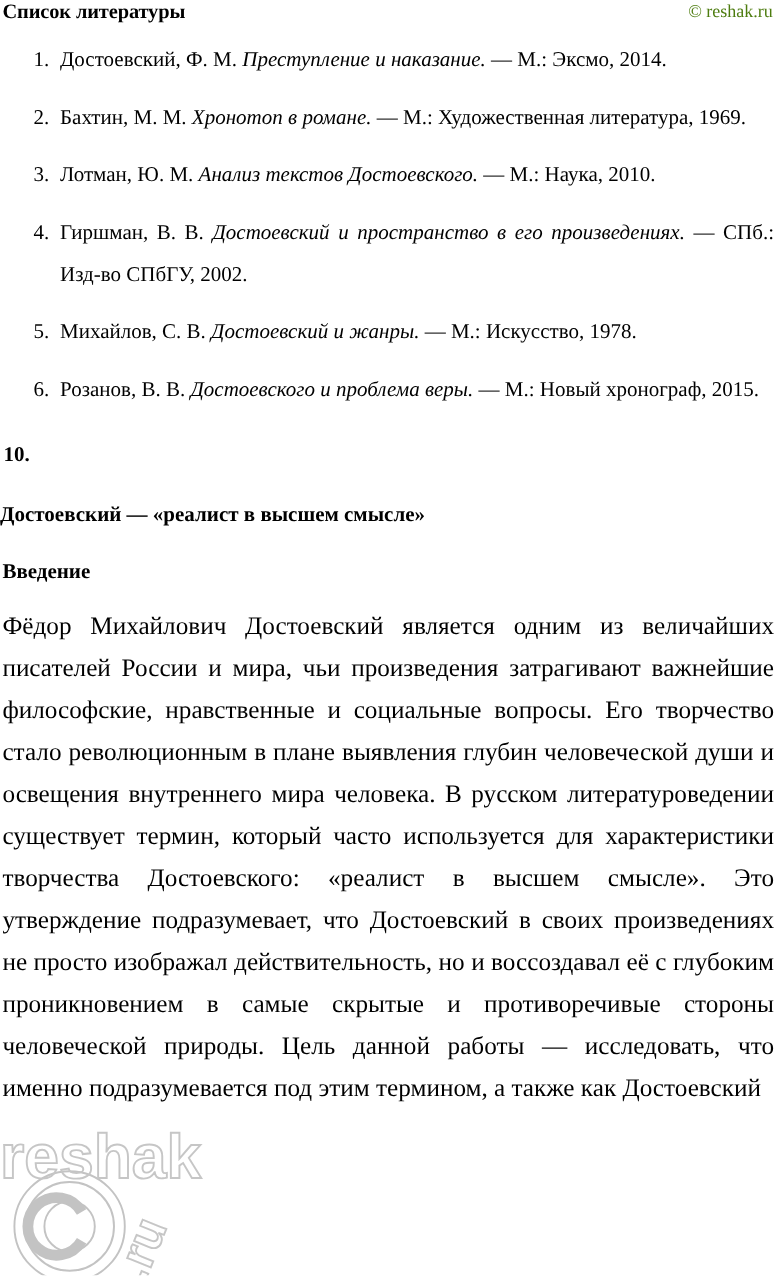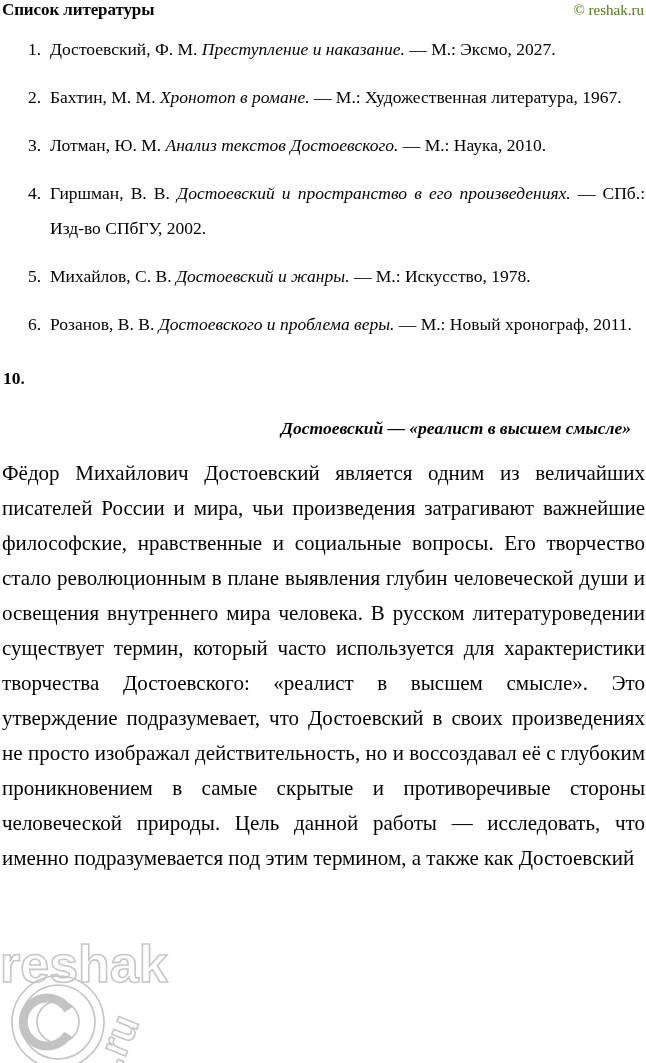--- a/index.html
+++ b/index.html
@@ -94,27 +94,26 @@
     margin: 22px 0 0 0;
     padding-left: 3px;
     font-size: 17.5px;
     font-weight: bold;
     line-height: 28px;
     z-index: 5;
   }
   .center-heading {
     position: relative;
     margin: 22px 0 0 0;
-    text-align: right;
+    text-align: left;
     font-size: 17.5px;
     font-weight: bold;
     line-height: 28px;
     padding-right: 15px;
     z-index: 5;
-    font-style: italic;
   }
   .sub-heading {
     position: relative;
     margin: 20px 0 0 0;
     padding-left: 2px;
     font-size: 17.5px;
     font-weight: bold;
     line-height: 28px;
     z-index: 5;
   }
@@ -149,36 +148,37 @@
     </svg>
   </div>
 
   <div class="doc-header">
     <div class="doc-title">Список литературы</div>
     <div class="site-mark">© reshak.ru</div>
   </div>
 
   <ol class="biblio">
     <li class="biblio-item">
-      <span class="biblio-num">1.</span><span>Достоевский, Ф. М. </span><span class="title">Преступление и наказание.</span><span> — М.: Эксмо, 2027.</span>
+      <span class="biblio-num">1.</span><span>Достоевский, Ф. М. </span><span class="title">Преступление и наказание.</span><span> — М.: Эксмо, 2014.</span>
     </li>
     <li class="biblio-item">
-      <span class="biblio-num">2.</span><span>Бахтин, М. М. </span><span class="title">Хронотоп в романе.</span><span> — М.: Художественная литература, 1967.</span>
+      <span class="biblio-num">2.</span><span>Бахтин, М. М. </span><span class="title">Хронотоп в романе.</span><span> — М.: Художественная литература, 1969.</span>
     </li>
     <li class="biblio-item">
       <span class="biblio-num">3.</span><span>Лотман, Ю. М. </span><span class="title">Анализ текстов Достоевского.</span><span> — М.: Наука, 2010.</span>
     </li>
     <li class="biblio-item">
       <span class="biblio-num">4.</span><span>Гиршман, В. В. </span><span class="title">Достоевский и пространство в его произведениях.</span><span> — СПб.: Изд-во СПбГУ, 2002.</span>
     </li>
     <li class="biblio-item">
       <span class="biblio-num">5.</span><span>Михайлов, С. В. </span><span class="title">Достоевский и жанры.</span><span> — М.: Искусство, 1978.</span>
     </li>
     <li class="biblio-item">
-      <span class="biblio-num">6.</span><span>Розанов, В. В. </span><span class="title">Достоевского и проблема веры.</span><span> — М.: Новый хронограф, 2011.</span>
+      <span class="biblio-num">6.</span><span>Розанов, В. В. </span><span class="title">Достоевского и проблема веры.</span><span> — М.: Новый хронограф, 2015.</span>
     </li>
   </ol>
 
   <div class="section-number">10.</div>
   <div class="center-heading">Достоевский — «реалист в высшем смысле»</div>
+  <div class="sub-heading">Введение</div>
   <div class="body-text">Фёдор Михайлович Достоевский является одним из величайших писателей России и мира, чьи произведения затрагивают важнейшие философские, нравственные и социальные вопросы. Его творчество стало революционным в плане выявления глубин человеческой души и освещения внутреннего мира человека. В русском литературоведении существует термин, который часто используется для характеристики творчества Достоевского: «реалист в высшем смысле». Это утверждение подразумевает, что Достоевский в своих произведениях не просто изображал действительность, но и воссоздавал её с глубоким проникновением в самые скрытые и противоречивые стороны человеческой природы. Цель данной работы — исследовать, что именно подразумевается под этим термином, а также как Достоевский</div>
 
 </div>
 
 </body></html>

